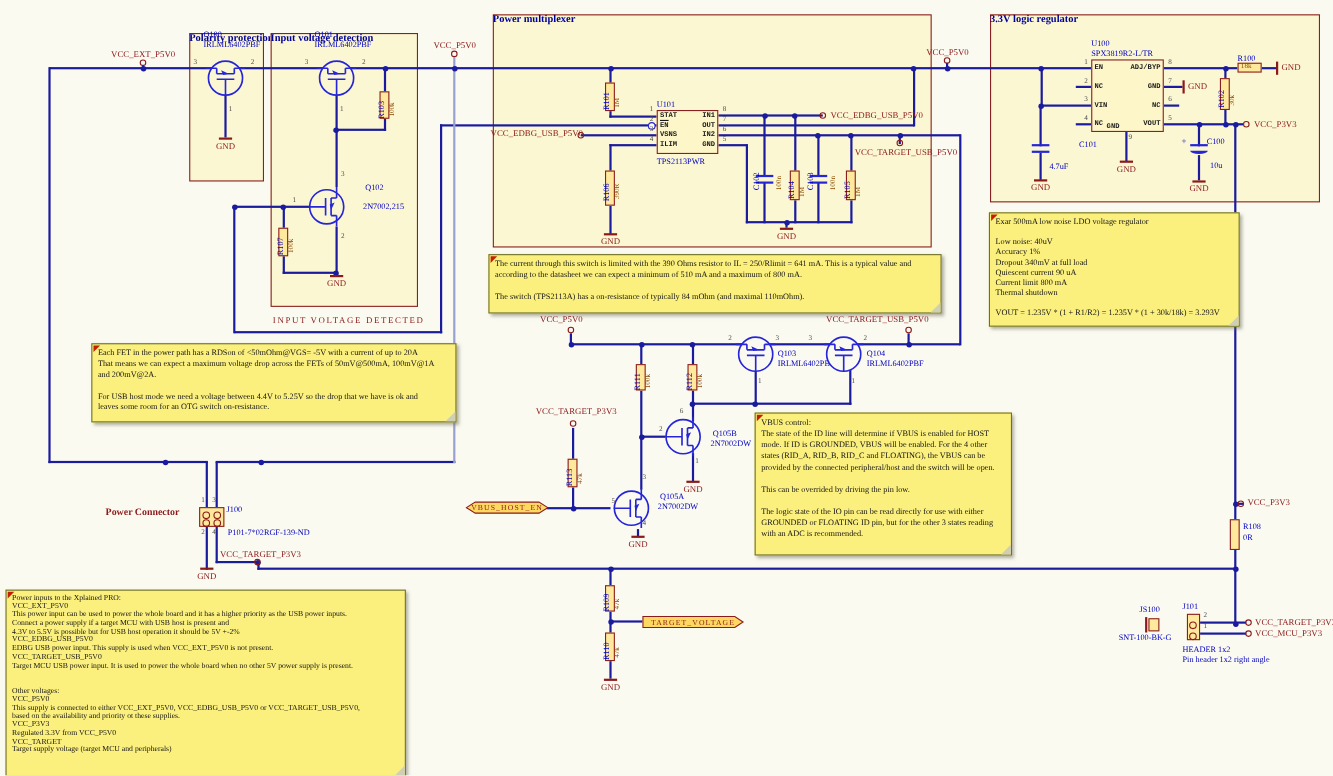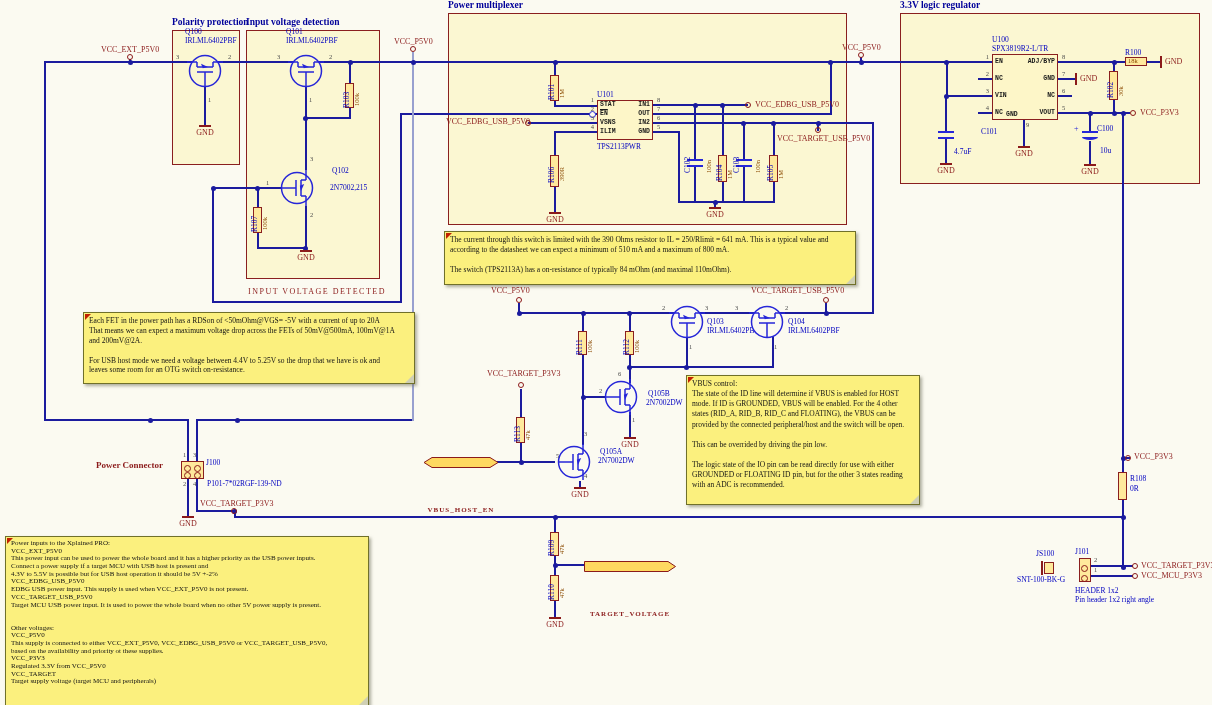--- a/index.html
+++ b/index.html
@@ -1,19 +1,19 @@
 <!DOCTYPE html>
 <html><head>
 <meta charset="utf-8">
 <style>
   html,body{margin:0;padding:0;background:#fbfaf1;}
   #canvas{position:relative;width:1212px;height:705px;background:#fbfaf1;overflow:hidden;
           font-family:"Liberation Serif",serif;}
   .zone{position:absolute;background:#fbf7d2;border:1.5px solid #8a1f1f;}
-  .zone-title{position:absolute;color:#00009a;font-weight:bold;font-size:9.5px;white-space:nowrap;}
+  .zone-title{position:absolute;color:#00009a;font-weight:bold;font-size:9.5px;white-space:nowrap;margin-top:13px;}
   .wire{position:absolute;background:#1b1b9e;}
   .lwire{position:absolute;background:#98a0cf;}
   .dot{position:absolute;width:5px;height:5px;border-radius:50%;background:#1b1b9e;}
   .note{position:absolute;background:#fbf07e;border:1px solid #70702a;box-shadow:2px 2px 3px rgba(110,110,90,.55);
         padding:3px 5px;white-space:pre-line;color:#141414;}
   .note:before{content:"";position:absolute;left:1px;top:1px;width:0;height:0;
         border-top:6px solid #c22000;border-right:6px solid transparent;}
   .note:after{content:"";position:absolute;right:0;bottom:0;width:0;height:0;
         border-style:solid;border-width:0 0 9px 9px;border-color:transparent transparent #cfcfb4 transparent;}
   .res{position:absolute;background:#ffe99c;border:1px solid #8a1f1f;box-sizing:border-box;}
@@ -22,21 +22,21 @@
   .maroon{color:#8b1a1a;font-size:8px;}
   .rot{transform:rotate(-90deg);transform-origin:left top;}
   .val{color:#8b4a00;font-size:6.5px;}
   .pinnum{position:absolute;color:#4d4d4d;font-size:6.5px;white-space:nowrap;}
   .icbox{position:absolute;background:#fdf6c8;border:1.2px solid #8a1f1f;box-sizing:border-box;}
   .icname{position:absolute;font-family:"Liberation Mono",monospace;font-weight:bold;font-size:6.5px;color:#1a1a1a;white-space:nowrap;}
   .conn{position:absolute;background:#ffe99c;border:1px solid #8a1f1f;box-sizing:border-box;}
   .ring{position:absolute;border:1.2px solid #8b1a1a;border-radius:50%;background:transparent;}
   .gndbar{position:absolute;background:#8b1a1a;}
   .flag{position:absolute;}
-  .flagtxt{position:absolute;color:#8b1a1a;font-weight:bold;font-size:7px;letter-spacing:1px;text-align:center;font-family:"Liberation Serif",serif;margin-top:48px;}
+  .flagtxt{position:absolute;color:#8b1a1a;font-weight:normal;font-size:7px;letter-spacing:1px;text-align:center;font-family:"Liberation Serif",serif;}
   .netname{color:#8b1a1a;font-size:8px;letter-spacing:1.5px;}
   .secmaroon{color:#8b1a1a;font-weight:bold;font-size:9px;}
   .fet{position:absolute;width:44px;height:44px;}
   .fet.v svg{transform:rotate(90deg);}
 </style>
 </head>
 <body>
 
 <div id="canvas">
     <div class="zone" style="position: absolute; left: 172px; top: 30px; width: 66px; height: 133px;"></div>
@@ -186,20 +186,30 @@
     <div class="note" style="position: absolute; left: 444px; top: 231px; width: 400px; height: 46px; font-size: 7.5px; line-height: 1.32;">The current through this switch is limited with the 390 Ohms resistor to IL = 250/Rlimit = 641 mA. This is a typical value and
 according to the datasheet we can expect a minimum of 510 mA and a maximum of 800 mA.
 
 The switch (TPS2113A) has a on-resistance of typically 84 mOhm (and maximal 110mOhm).</div>
     <div class="note" style="position: absolute; left: 83px; top: 312px; width: 320px; height: 64px; font-size: 7.5px; line-height: 1.32;">Each FET in the power path has a RDSon of &lt;50mOhm@VGS= -5V with a current of up to 20A
 That means we can expect a maximum voltage drop across the FETs of 50mV@500mA, 100mV@1A
 and 200mV@2A.
 
 For USB host mode we need a voltage between 4.4V to 5.25V so the drop that we have is ok and
 leaves some room for an OTG switch on-resistance.</div>
+    <div class="note" style="position: absolute; left: 899px; top: 193px; width: 216px; height: 96px; font-size: 7.5px; line-height: 1.22;">Exar 500mA low noise LDO voltage regulator
+
+Low noise: 40uV
+Accuracy 1%
+Dropout 340mV at full load
+Quiescent current 90 uA
+Current limit 800 mA
+Thermal shutdown
+
+VOUT = 1.235V * (1 + R1/R2) = 1.235V * (1 + 30k/18k) = 3.293V</div>
     <div class="note" style="position: absolute; left: 686px; top: 375px; width: 222px; height: 122px; font-size: 7.5px; line-height: 1.35;">VBUS control:
 The state of the ID line will determine if  VBUS is enabled for HOST mode. If ID is GROUNDED, VBUS will be enabled. For the 4 other states (RID_A,  RID_B, RID_C and FLOATING), the VBUS can be provided by the connected peripheral/host and the switch will be open.
 
 This can be overrided by driving the pin low.
 
 The logic state of the IO pin can be read directly for use with either GROUNDED or FLOATING ID pin, but for the other 3 states reading with an ADC is recommended.</div>
     <div class="note" style="position: absolute; left: 5px; top: 536px; width: 352px; height: 162px; font-size: 7px; line-height: 1.1;">Power inputs to the Xplained PRO:
 VCC_EXT_P5V0
 This power input can be used to power the whole board and it has a higher priority as the USB power inputs.
 Connect a power supply if a target MCU with USB host is present and

